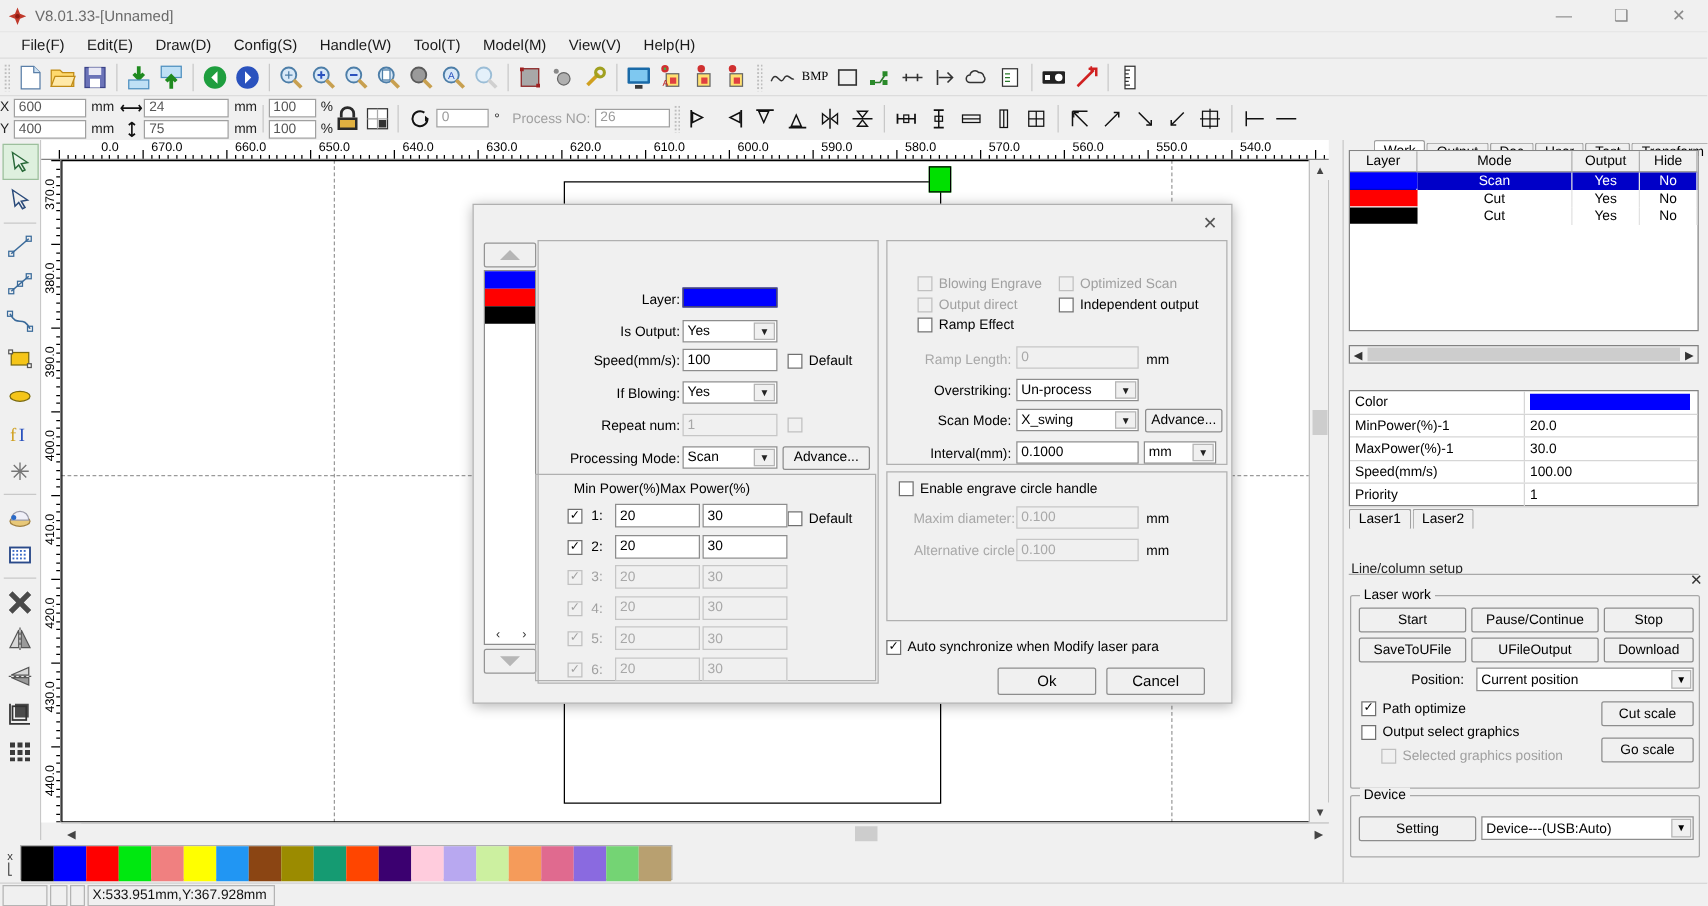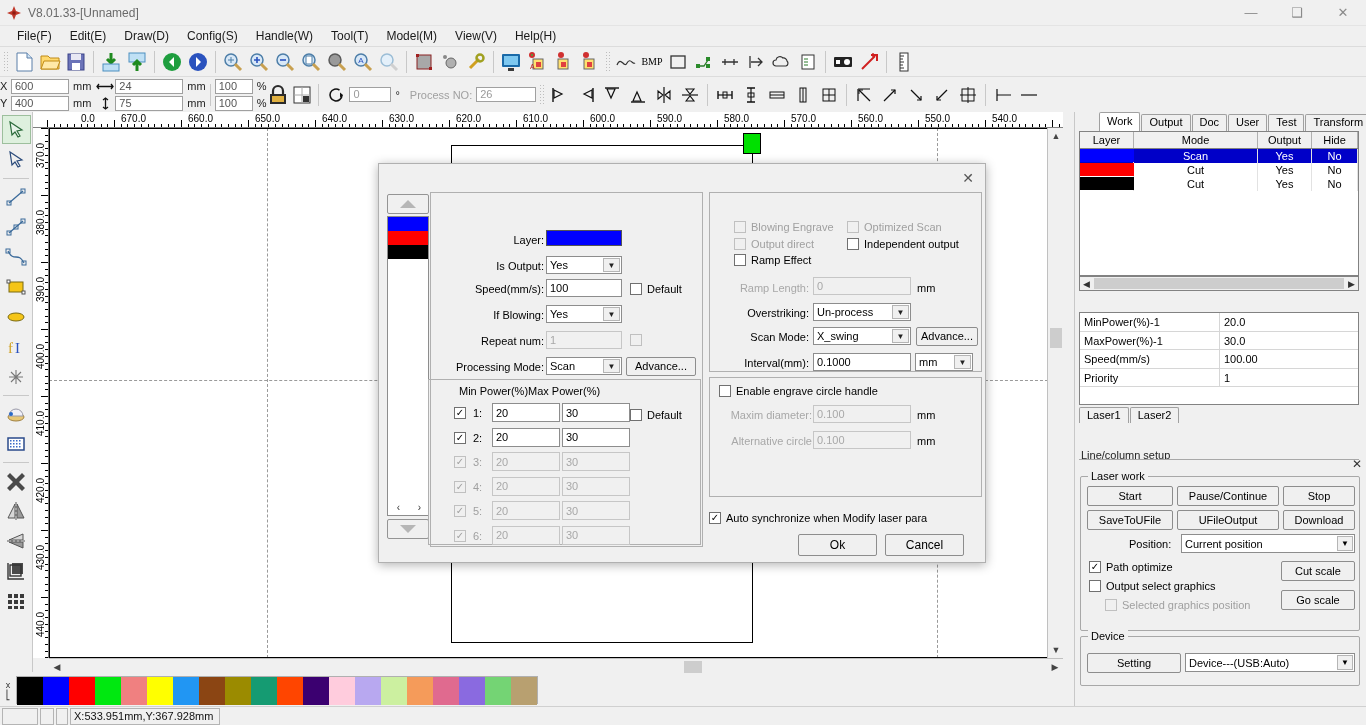--- a/index.html
+++ b/index.html
@@ -142,21 +142,21 @@
   }
   .tabs { display:flex; align-items:flex-end; height:19px; padding-left:4px; }
   .tab {
     height:17px; padding:0 7px; font-size:11px; background:#f0f0f0;
     border:1px solid #a0a0a0; border-bottom:none; margin-right:1px;
     line-height:15px; border-radius:2px 2px 0 0; color:#000;
   }
   .tab.active { height:19px; line-height:17px; background:#fff; font-weight:normal;margin-left:20px; }
 
   .layer-table {
-    position:absolute; left:4px; top:19px; width:280px; height:145px;
+    position:absolute; left:4px; top:8px; width:280px; height:145px;
     background:#fff; border:1px solid #828282;
   }
   .lt-head { display:flex; height:17px; background:#f0f0f0; border-bottom:1px solid #828282; }
   .lt-head div {
     font-size:11px; text-align:center; line-height:16px;
     border-right:1px solid #b0b0b0; color:#000;
   }
   .lt-row { display:flex; height:14px; }
   .lt-row div { font-size:11px; text-align:center; line-height:14px; border-right:1px solid #e2e2e2; }
   .lt-row.sel { background:#0000c8; color:#fff; }
@@ -1206,20 +1206,26 @@
 
     <div class="lt-scroll">
       <div class="ar">◀</div>
       <div class="th"></div>
       <div class="ar">▶</div>
     </div>
 
     <div class="prop-table">
       <div id="prop-rows">
           <div class="pr-row">
+            <div class="pr-k">Color</div>
+            <div class="pr-v">
+              <span class="pr-swatch" style="background: rgb(0, 0, 255);"></span>
+            </div>
+          </div>
+          <div class="pr-row">
             <div class="pr-k">MinPower(%)-1</div>
             <div class="pr-v">20.0</div>
           </div>
           <div class="pr-row">
             <div class="pr-k">MaxPower(%)-1</div>
             <div class="pr-v">30.0</div>
           </div>
           <div class="pr-row">
             <div class="pr-k">Speed(mm/s)</div>
             <div class="pr-v">100.00</div>

